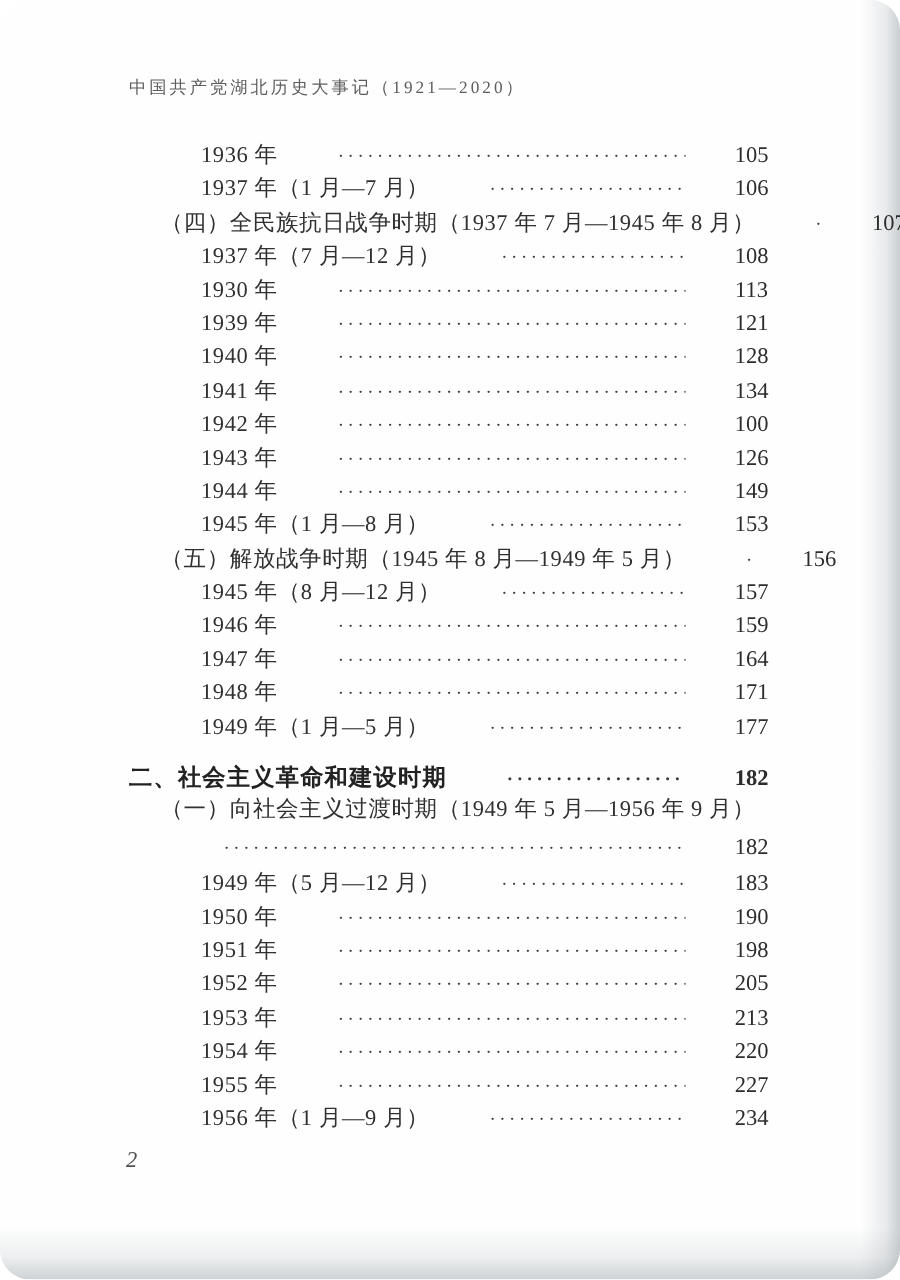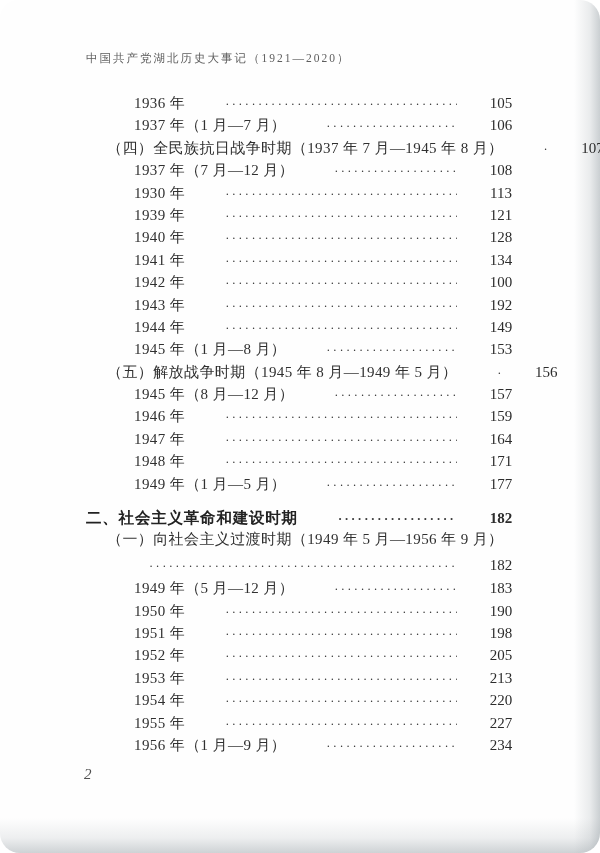--- a/index.html
+++ b/index.html
@@ -103,21 +103,21 @@
     <span class="pagenum">134</span>
   </div>
       <div class="row t-year">
     <span class="label">1942 年</span>
     <span class="leader">··············································································································</span>
     <span class="pagenum">100</span>
   </div>
       <div class="row t-year">
     <span class="label">1943 年</span>
     <span class="leader">··············································································································</span>
-    <span class="pagenum">192</span>
+    <span class="pagenum">126</span>
   </div>
       <div class="row t-year">
     <span class="label">1944 年</span>
     <span class="leader">··············································································································</span>
     <span class="pagenum">149</span>
   </div>
       <div class="row t-year">
     <span class="label">1945 年（1 月—8 月）</span>
     <span class="leader">··············································································································</span>
     <span class="pagenum">153</span>

